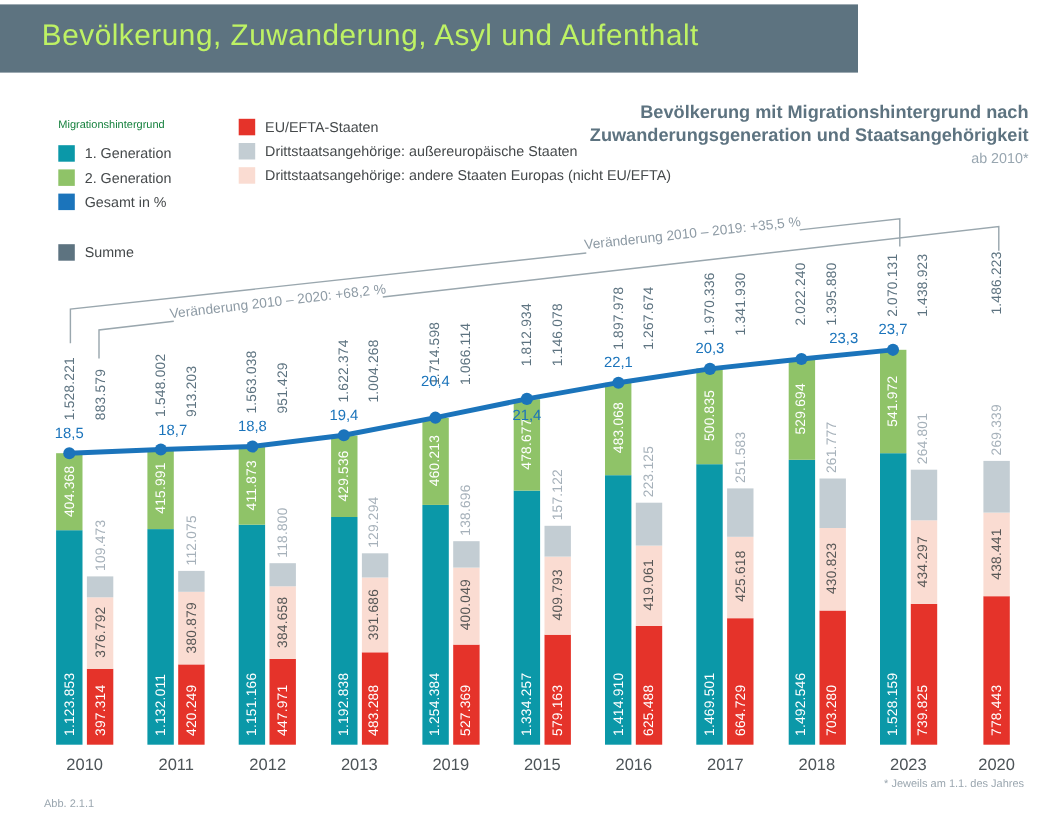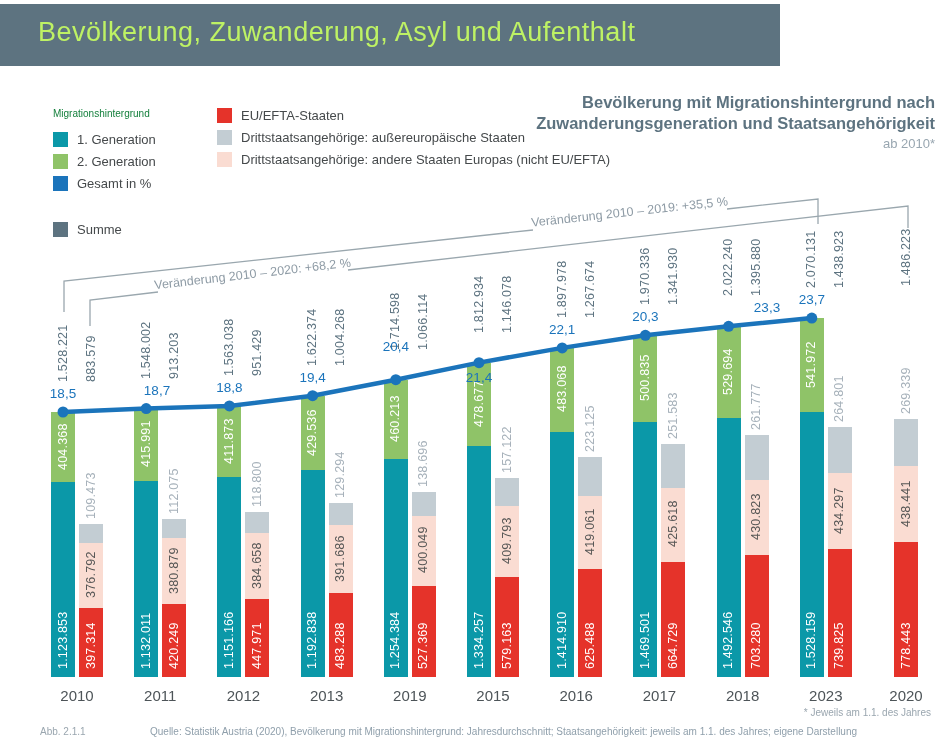--- a/index.html
+++ b/index.html
@@ -230,15 +230,14 @@
         <circle cx="479" cy="362.63655280041615" r="5.5" fill="#1b74bb"></circle>
         <circle cx="562.2" cy="347.88989075775964" r="5.5" fill="#1b74bb"></circle>
         <circle cx="645.4" cy="335.3429859545691" r="5.5" fill="#1b74bb"></circle>
         <circle cx="728.6" cy="326.3428125541876" r="5.5" fill="#1b74bb"></circle>
         <circle cx="811.8000000000001" cy="318.03849488468876" r="5.5" fill="#1b74bb"></circle>
       </g>
   </svg>
 
   <div class="footnote">* Jeweils am 1.1. des Jahres</div>
   <div class="fig">Abb. 2.1.1</div>
-  <div class="source">Quelle: Statistik Austria (2020), Bevölkerung mit Migrationshintergrund: Jahresdurchschnitt; Staatsangehörigkeit: jeweils am 1.1. des Jahres; eigene Darstellung</div>
 
 </div>
 
 </body></html>

